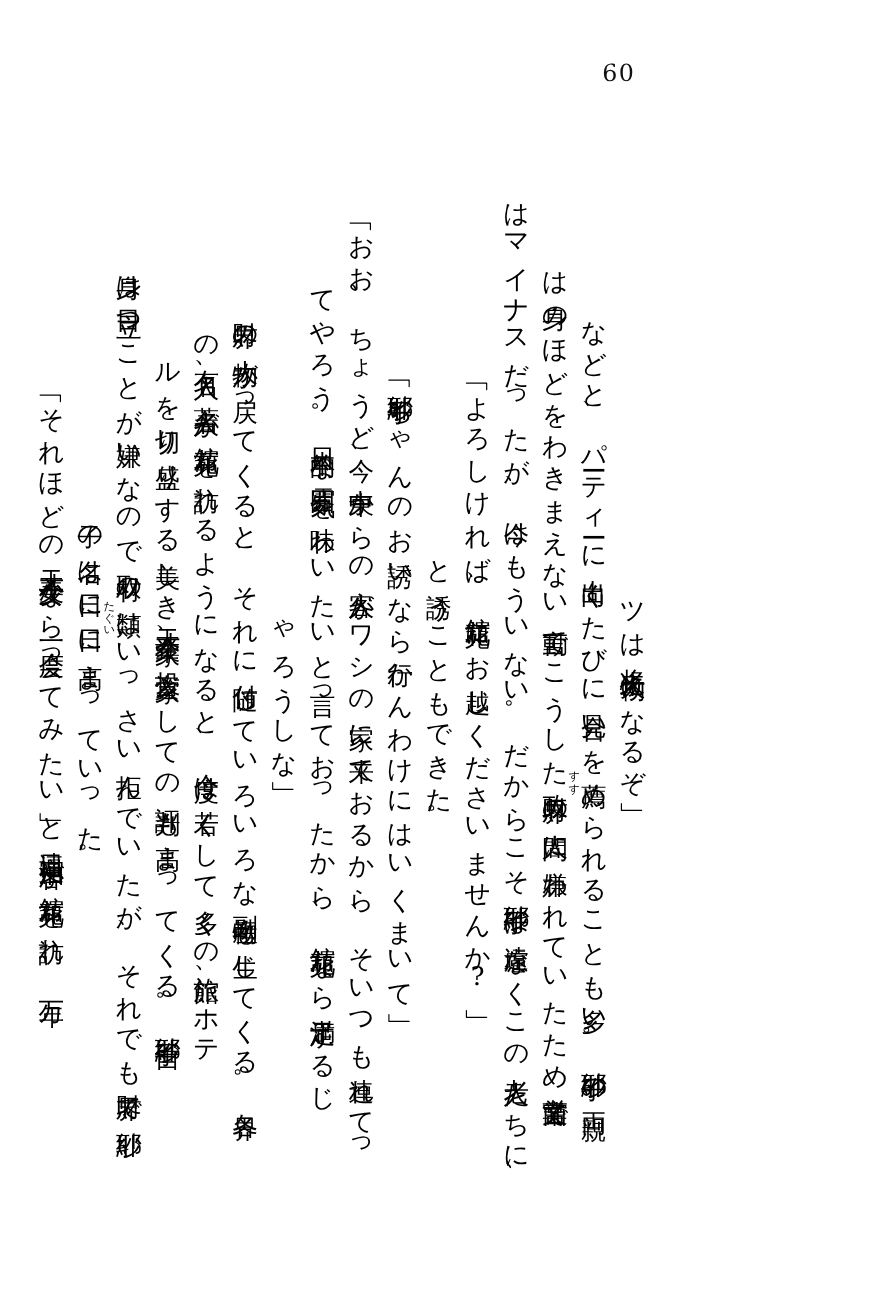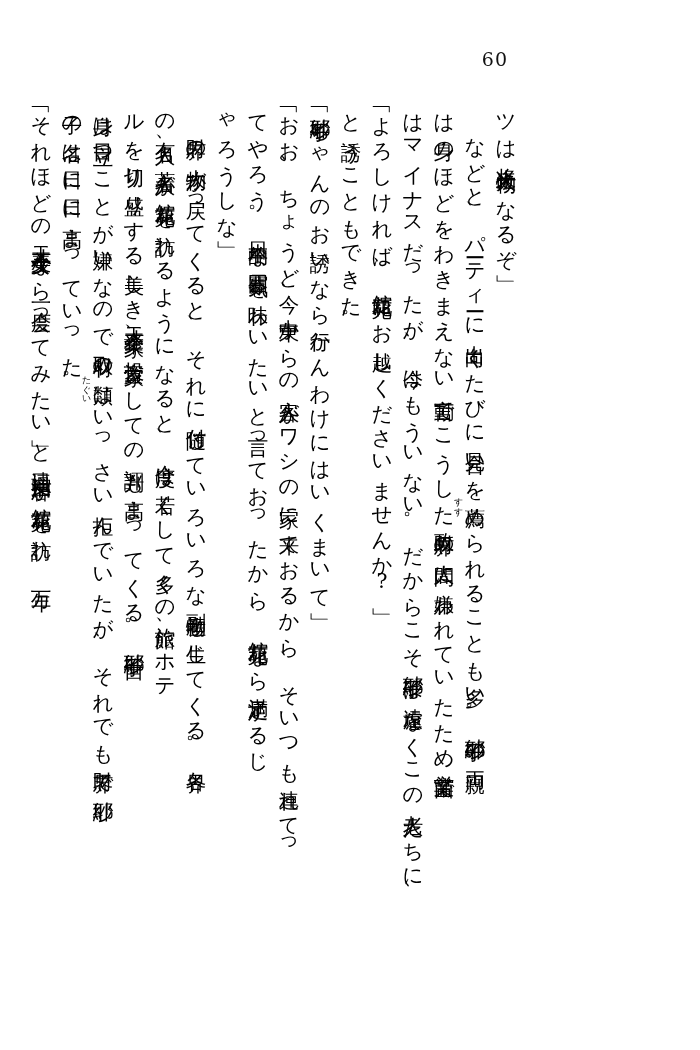--- a/index.html
+++ b/index.html
@@ -12,20 +12,21 @@
     height: 1050px;
     overflow: hidden;
     font-family: "DejaVu Serif", serif;
     color: #000000;
   }
   .page {
     position: relative;
     width: 580px;
     height: 1050px;
     background: #ffffff;
+    text-align: center;
   }
   .page-number {
     position: absolute;
     top: 48px;
     right: 72px;
     font-family: "DejaVu Serif", serif;
     font-size: 19px;
     letter-spacing: 1px;
     color: #111111;
   }

